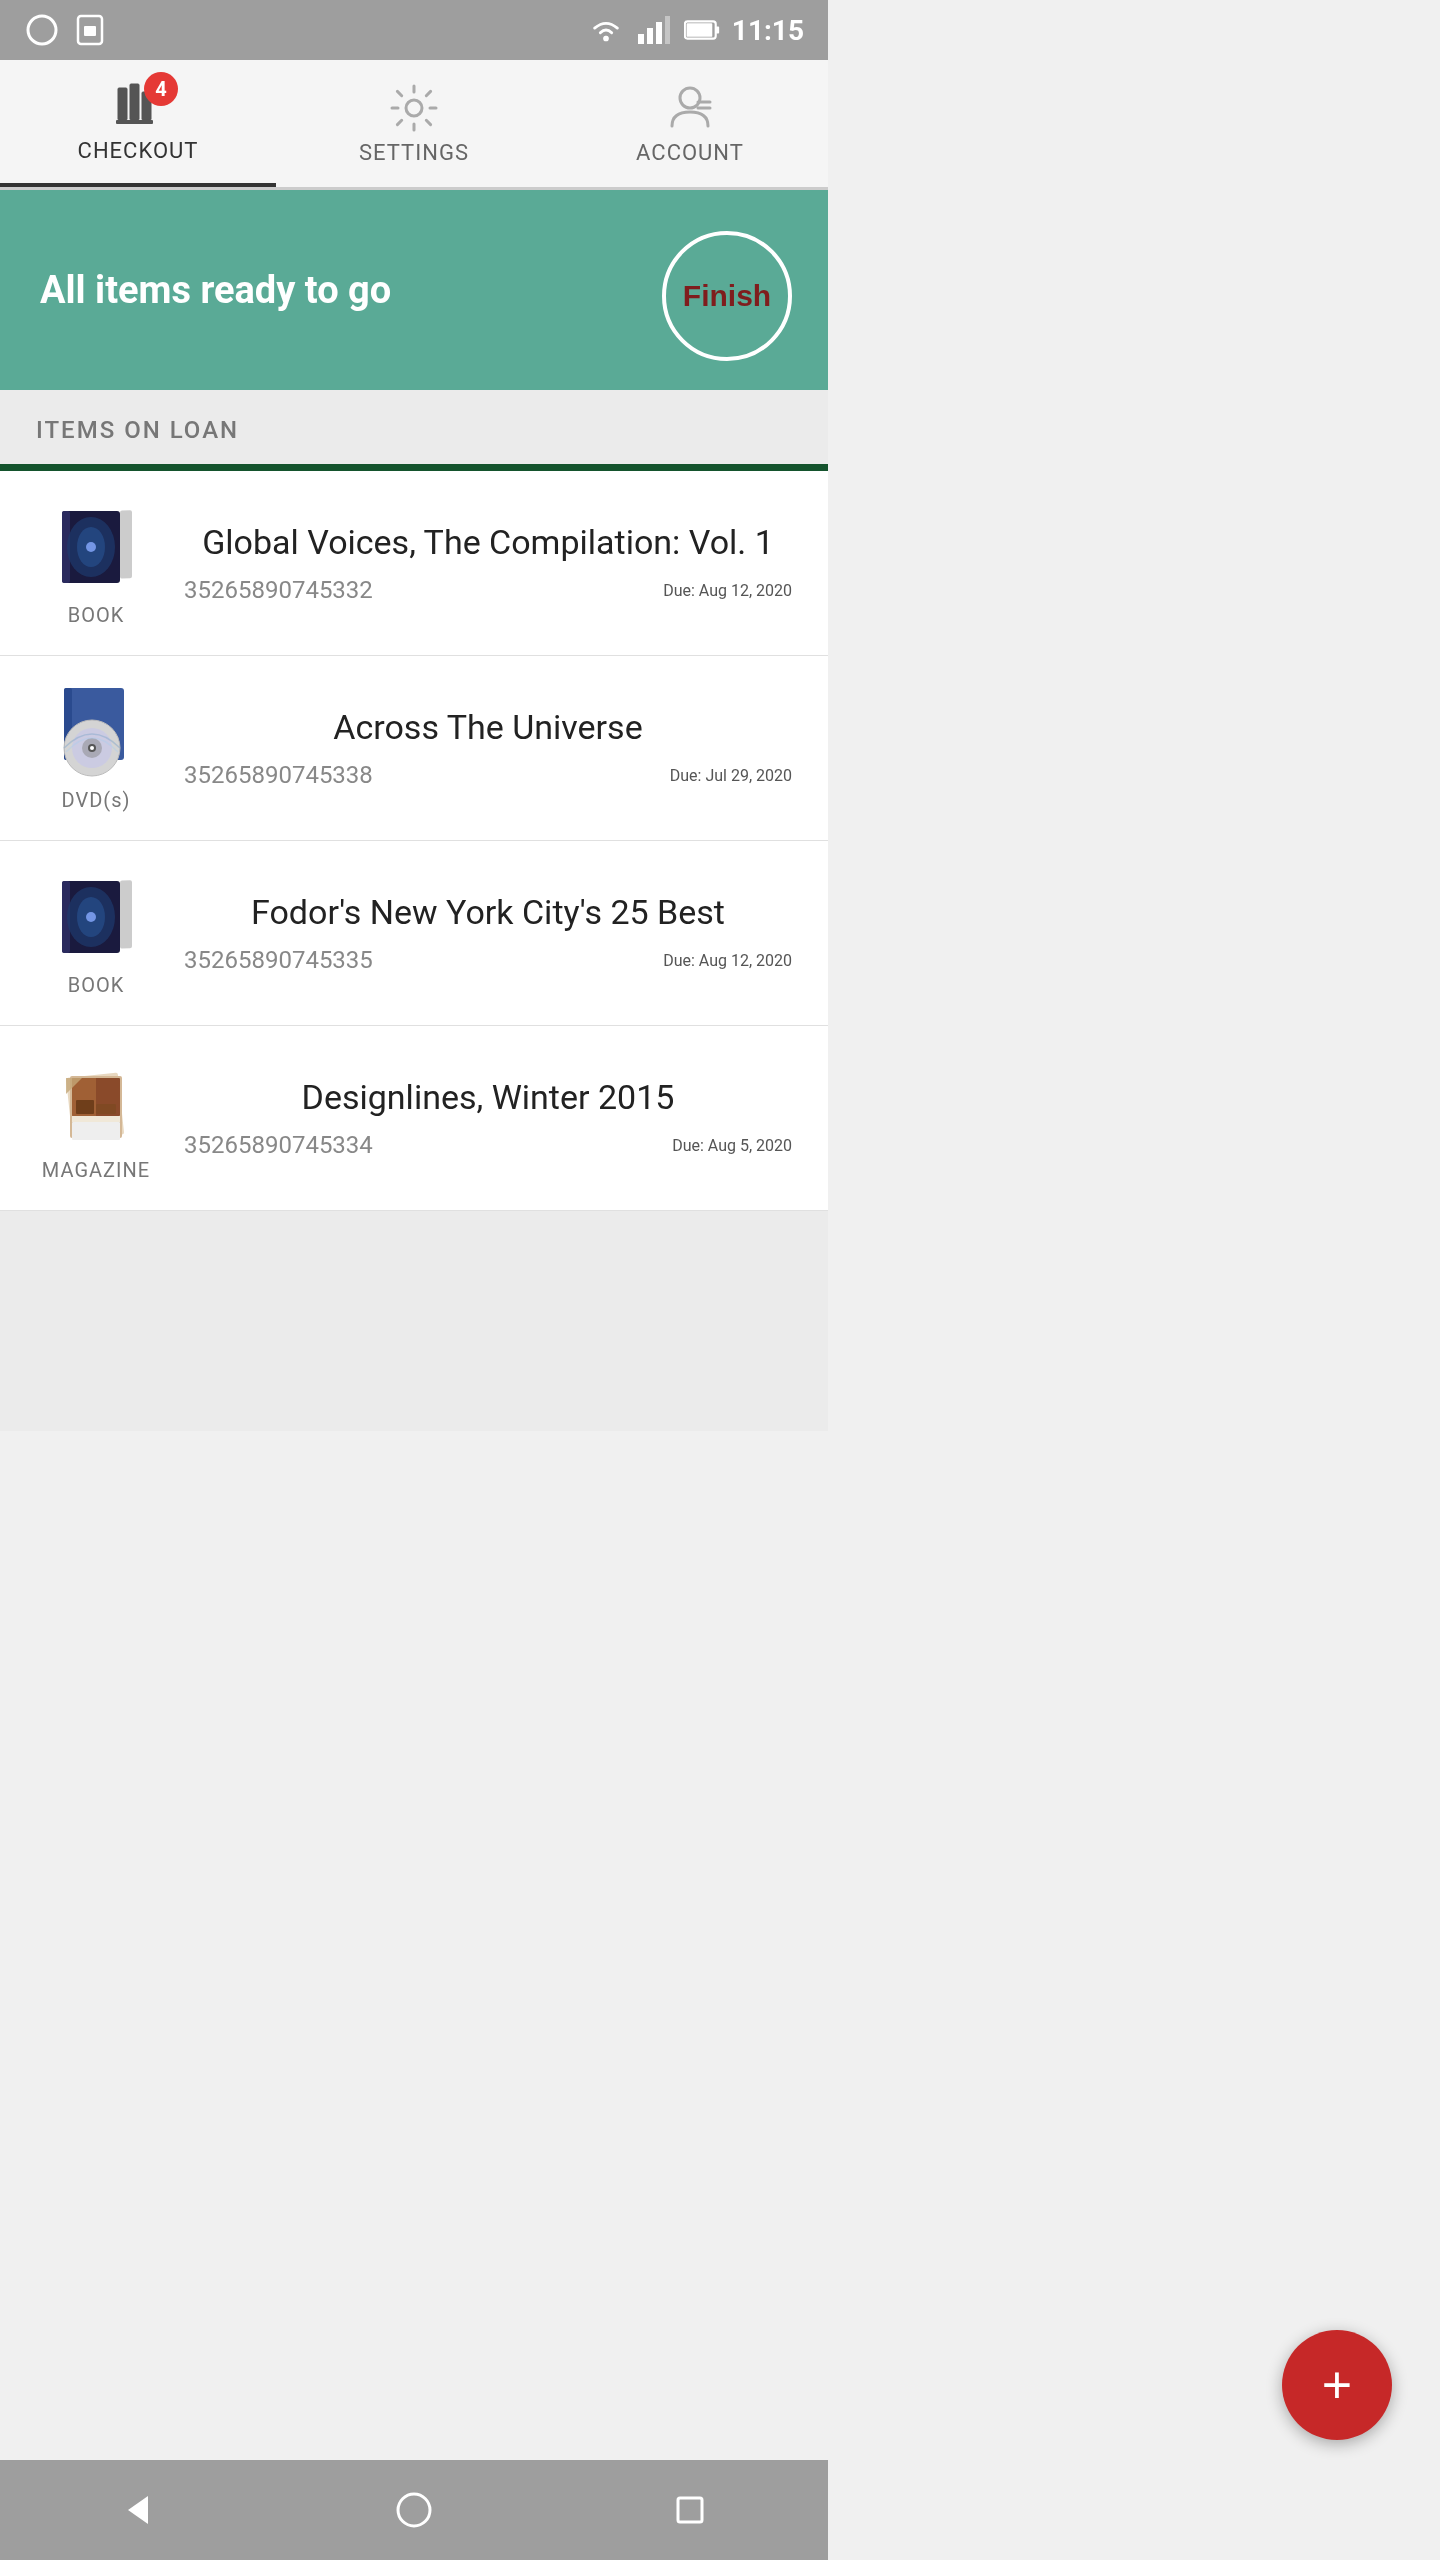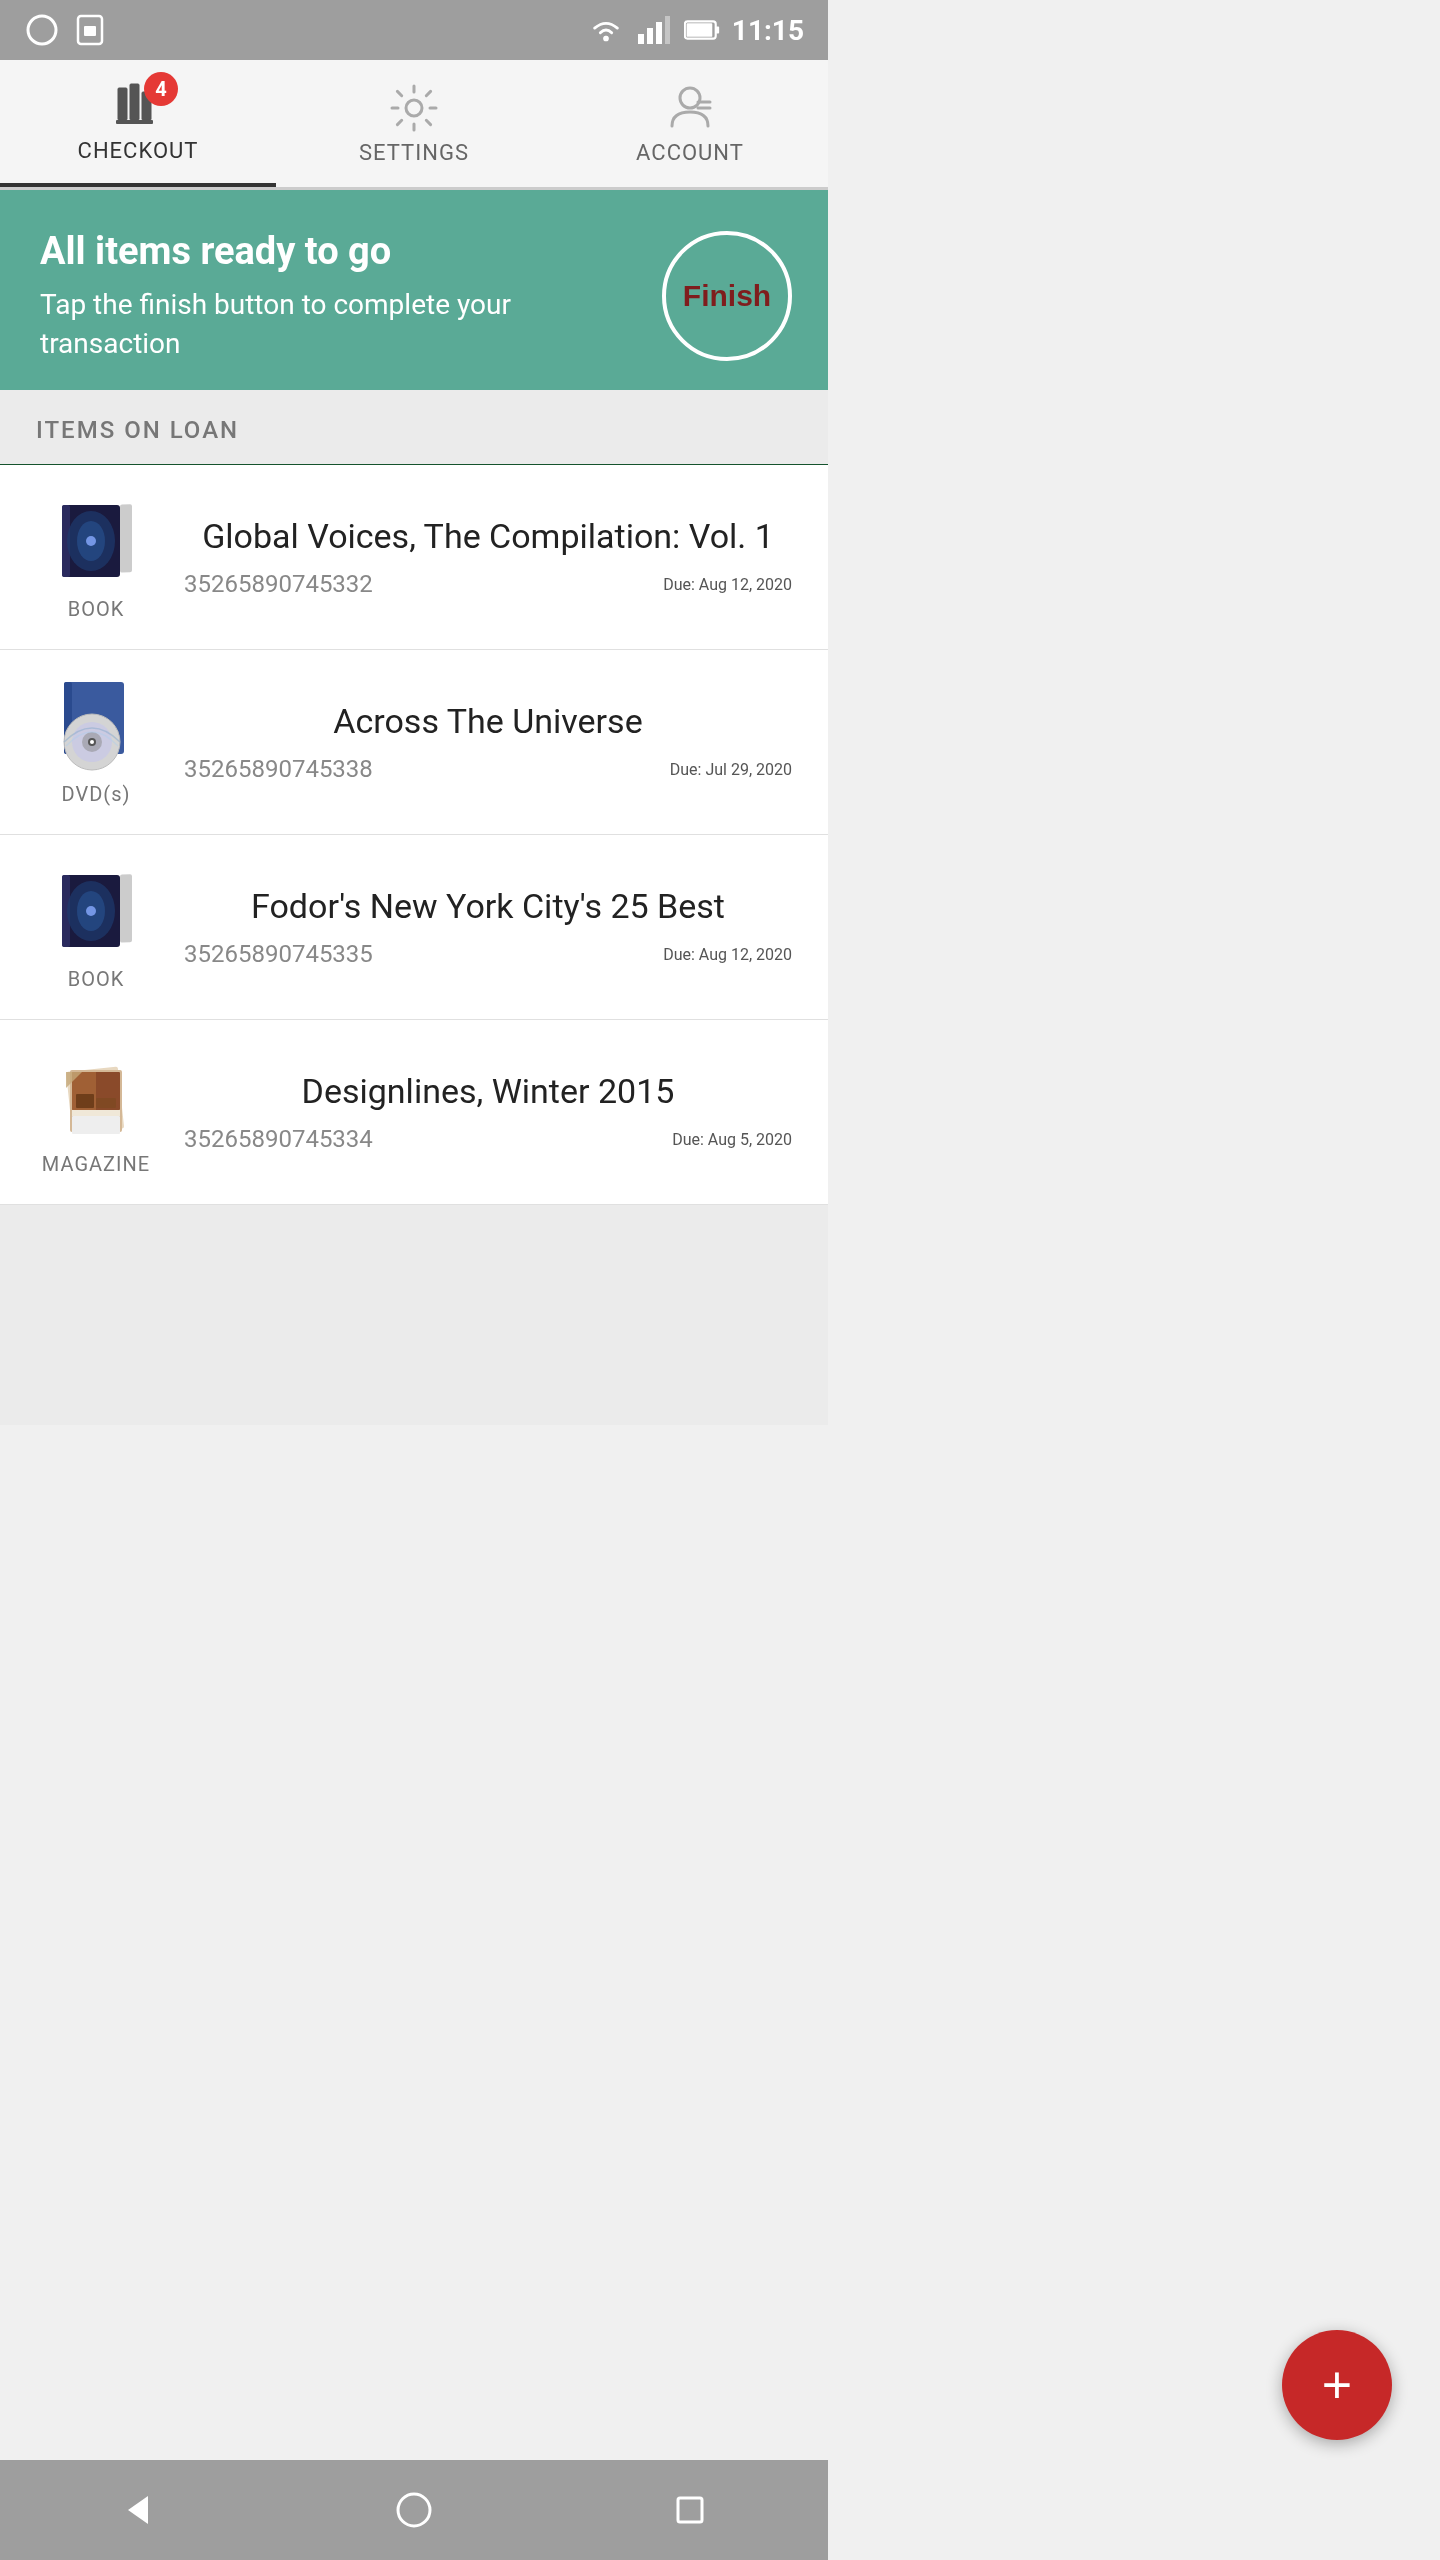--- a/index.html
+++ b/index.html
@@ -136,21 +136,21 @@
       align-items: center;
       justify-content: center;
       margin-left: 24px;
       flex-shrink: 0;
     }
 
     
     .section-header {
       background: #ebebeb;
       padding: 18px 36px;
-      border-bottom: 1px solid #14532d;
+      border-bottom: 7px solid #14532d;
     }
     .section-header-text {
       font-size: 24px;
       color: #777;
       letter-spacing: 2px;
       font-weight: 500;
     }
 
     
     .loan-list {
@@ -356,21 +356,20 @@
         <line x1="34" y1="26" x2="46" y2="26" stroke="#aaa" stroke-width="3" stroke-linecap="round"></line>
       </svg>
     </div>
     <span class="tab-label">ACCOUNT</span>
   </div>
 </div>
 
 <div class="banner">
   <div class="banner-text">
     <div class="banner-title">All items ready to go</div>
-    <div class="banner-subtitle">Tap the finish button to complete your transaction</div>
   </div>
   <button class="finish-btn">Finish</button>
 </div>
 
 <div class="section-header">
   <span class="section-header-text">ITEMS ON LOAN</span>
 </div>
 
 <div class="loan-list">
 

